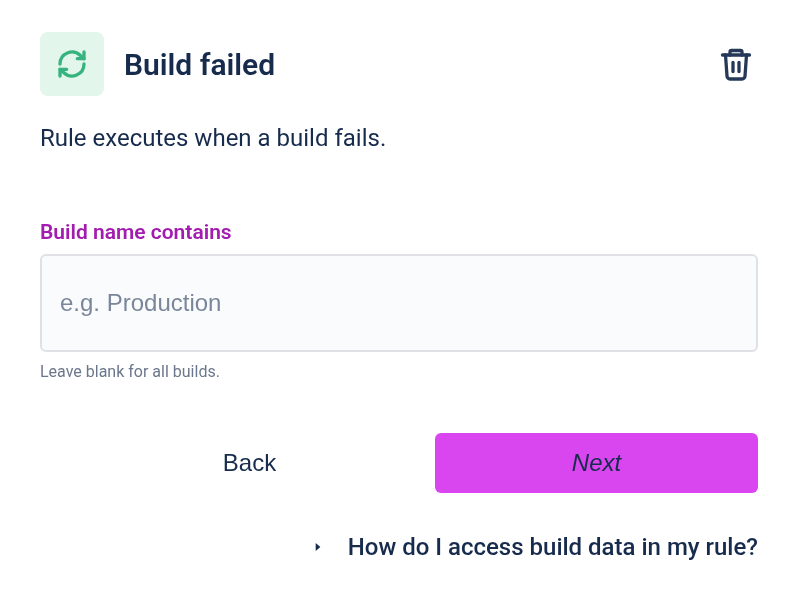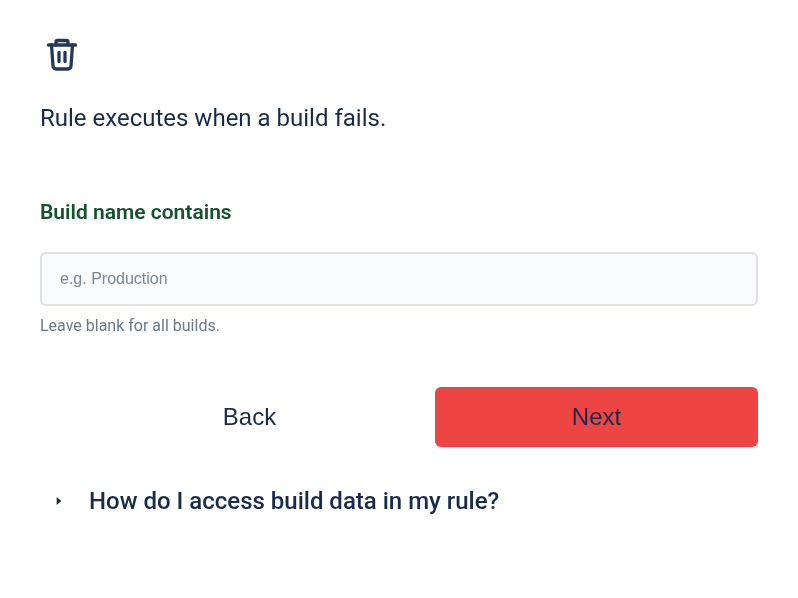--- a/index.html
+++ b/index.html
@@ -50,28 +50,28 @@
       justify-content: center;
     }
     .description {
       font-size: 24px;
       color: #172b4d;
       margin-bottom: 68px;
     }
     .field-label {
       font-size: 21px;
       font-weight: 600;
-      color: #14532d;
-      margin-bottom: 28px;
+      color: #a21caf;
+      margin-bottom: 10px;
       display: block;
     }
     .text-input {
       width: 100%;
-      padding: 16px 18px;
-      font-size: 16px;
+      padding: 33px 18px;
+      font-size: 24px;
       border: 2px solid #dfe1e6;
       border-radius: 6px;
       background: #fafbfc;
       color: #172b4d;
       outline: none;
     }
     .text-input::placeholder {
       color: #7a869a;
     }
     .helper-text {
@@ -94,42 +94,55 @@
       border: none;
       border-radius: 6px;
       cursor: pointer;
       text-align: center;
     }
     .btn-back {
       background: #ffffff;
       color: #172b4d;
     }
     .btn-next {
-      background: #ef4444;
+      background: #d946ef;
       color: #172b4d;
+      font-style: italic;
     }
     .expand-row {
       display: flex;
       align-items: center;
       gap: 23px;
       cursor: pointer;
       padding: 4px 0 4px 12px;
+      justify-content: flex-end;
     }
     .expand-text {
       font-size: 24px;
       font-weight: 500;
       color: #172b4d;
     }
   </style>
 </head>
 <body>
 
 
 
 <div class="header">
+  <div class="header-left">
+    <div class="icon-box">
+      <svg width="32" height="32" viewBox="0 0 24 24" fill="none" stroke="#36b37e" stroke-width="2.5" stroke-linecap="round" stroke-linejoin="round">
+        <path d="M3 12a9 9 0 0 1 15.3-6.4L21 8"></path>
+        <path d="M21 3v5h-5"></path>
+        <path d="M21 12a9 9 0 0 1-15.3 6.4L3 16"></path>
+        <path d="M3 21v-5h5"></path>
+      </svg>
+    </div>
+    <h1 class="title">Build failed</h1>
+  </div>
   <button class="trash-btn">
     <svg width="36" height="36" viewBox="0 0 24 24" fill="none" stroke="#253858" stroke-width="2.2" stroke-linecap="round" stroke-linejoin="round">
       <path d="M3 6h18"></path>
       <path d="M8 6V4a1 1 0 0 1 1-1h6a1 1 0 0 1 1 1v2"></path>
       <path d="M19 6l-1 14a2 2 0 0 1-2 2H8a2 2 0 0 1-2-2L5 6"></path>
       <line x1="10" y1="11" x2="10" y2="17"></line>
       <line x1="14" y1="11" x2="14" y2="17"></line>
     </svg>
   </button>
 </div>

